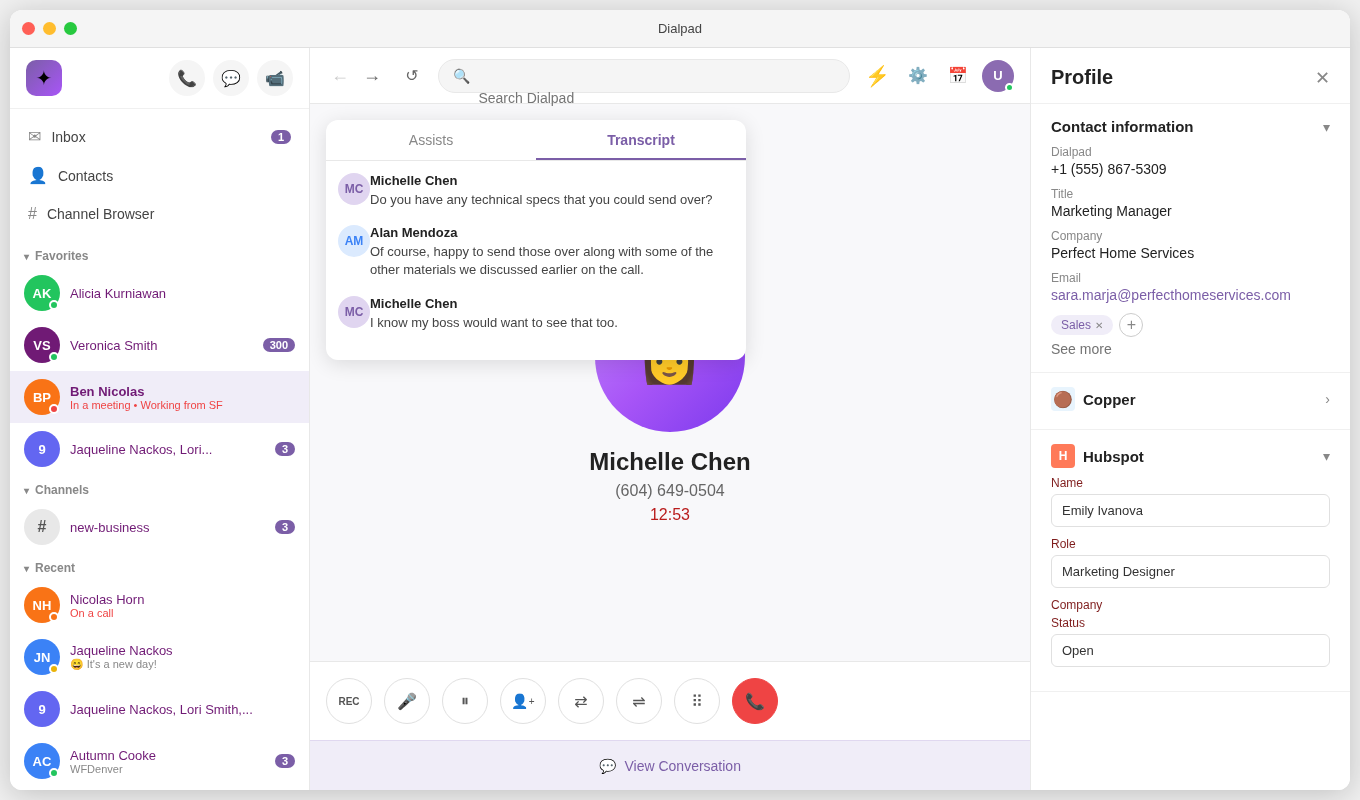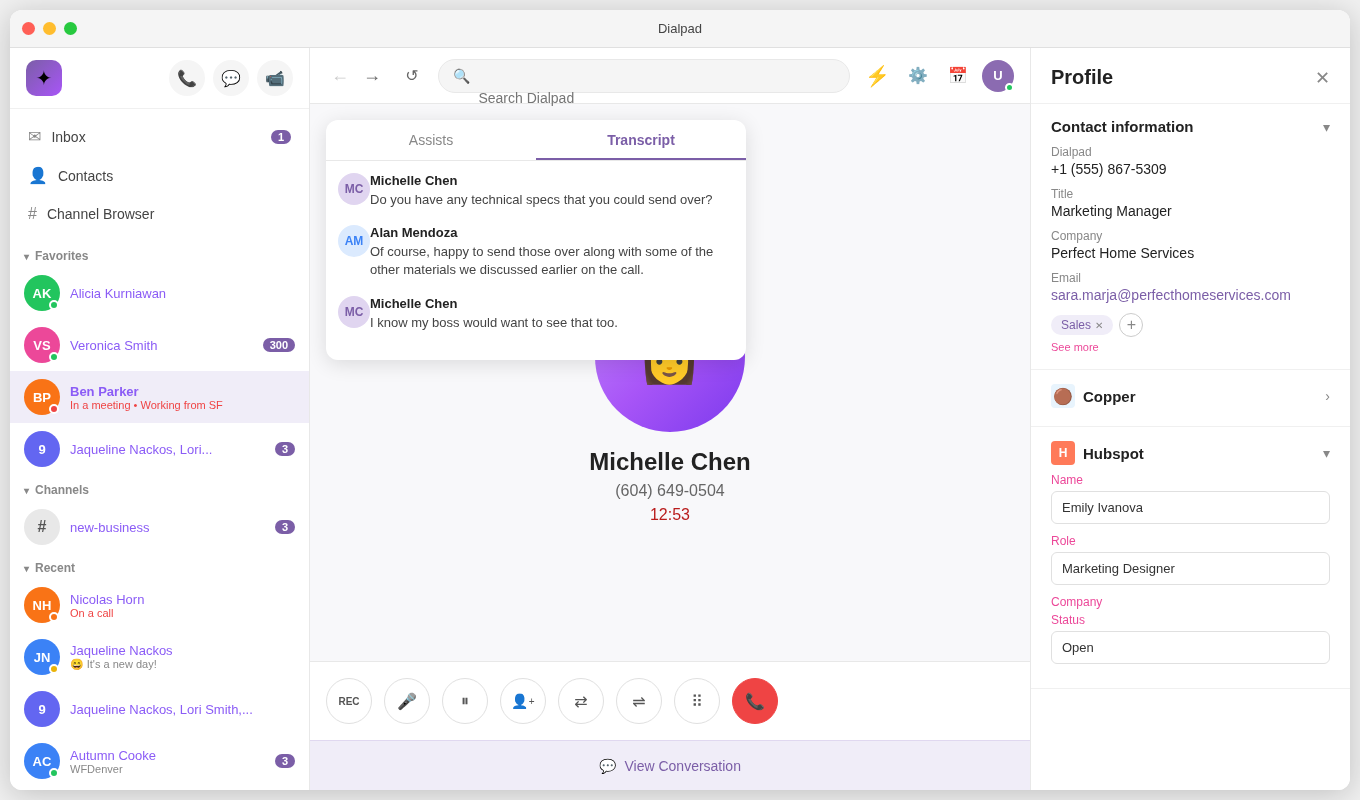--- a/index.html
+++ b/index.html
@@ -156,21 +156,21 @@
       width: 10px; height: 10px;
       border-radius: 50%;
       border: 2px solid #fff;
     }
     .status-green { background: #22c55e; }
     .status-orange { background: #f97316; }
     .status-yellow { background: #eab308; }
     .status-red { background: #ef4444; }
     
     .contact-info { flex: 1; min-width: 0; }
-    .contact-name { font-size: 13px; font-weight: 500; color: #8b5cf6; white-space: nowrap; overflow: hidden; text-overflow: ellipsis; }
+    .contact-name { font-size: 13px; font-weight: 500; color: #701a75; white-space: nowrap; overflow: hidden; text-overflow: ellipsis; }
     .contact-name.bold { font-weight: 700; }
     .contact-status { font-size: 11px; color: #888; white-space: nowrap; overflow: hidden; text-overflow: ellipsis; }
     .contact-status.red { color: #ef4444; }
     
     .contact-badge {
       background: #7b5ea7;
       color: #fff;
       border-radius: 12px;
       padding: 1px 7px;
       font-size: 11px;
@@ -474,22 +474,22 @@
       border-radius: 50%;
       border: 1px solid #ccc;
       background: transparent;
       display: flex; align-items: center; justify-content: center;
       font-size: 16px;
       color: #888;
       cursor: pointer;
     }
     
     .see-more-link {
-      font-size: 11px;
-      color: #ec4899;
+      font-size: 14px;
+      color: #737373;
       cursor: pointer;
       display: inline-block;
       margin-top: 4px;
     }
     
     .integration-section {
       border-bottom: 1px solid #f0f0f0;
       padding: 14px 20px;
     }
     .integration-header {
@@ -513,24 +513,24 @@
       width: 100%;
       border: 1px solid #e0e0e0;
       border-radius: 6px;
       padding: 8px 10px;
       font-size: 13px;
       color: #333;
       outline: none;
       margin-bottom: 10px;
     }
     
-    .profile-input-label { font-size: 12px; color: #ec4899; margin-bottom: 4px; font-weight: 500; }
-    
-    
-    .av-purple { background: #ec4899; }
+    .profile-input-label { font-size: 12px; color: #7f1d1d; margin-bottom: 4px; font-weight: 500; }
+    
+    
+    .av-purple { background: #701a75; }
     .av-blue { background: #3b82f6; }
     .av-green { background: #22c55e; }
     .av-orange { background: #f97316; }
     .av-pink { background: #3b82f6; }
     .av-indigo { background: #6366f1; }
   </style>
 </head>
 <body>
 
 <div class="app-window">
@@ -600,21 +600,21 @@
           </div>
           <span class="contact-badge">300</span>
         </div>
 
         <div class="contact-item active">
           <div class="avatar av-orange">
             BP
             <span class="avatar-status status-red"></span>
           </div>
           <div class="contact-info">
-            <div class="contact-name bold">Ben Parker</div>
+            <div class="contact-name bold">Ben Nicolas</div>
             <div class="contact-status red">In a meeting • Working from SF</div>
           </div>
         </div>
 
         <div class="contact-item">
           <div class="avatar av-indigo">
             9
           </div>
           <div class="contact-info">
             <div class="contact-name">Jaqueline Nackos, Lori...</div>

